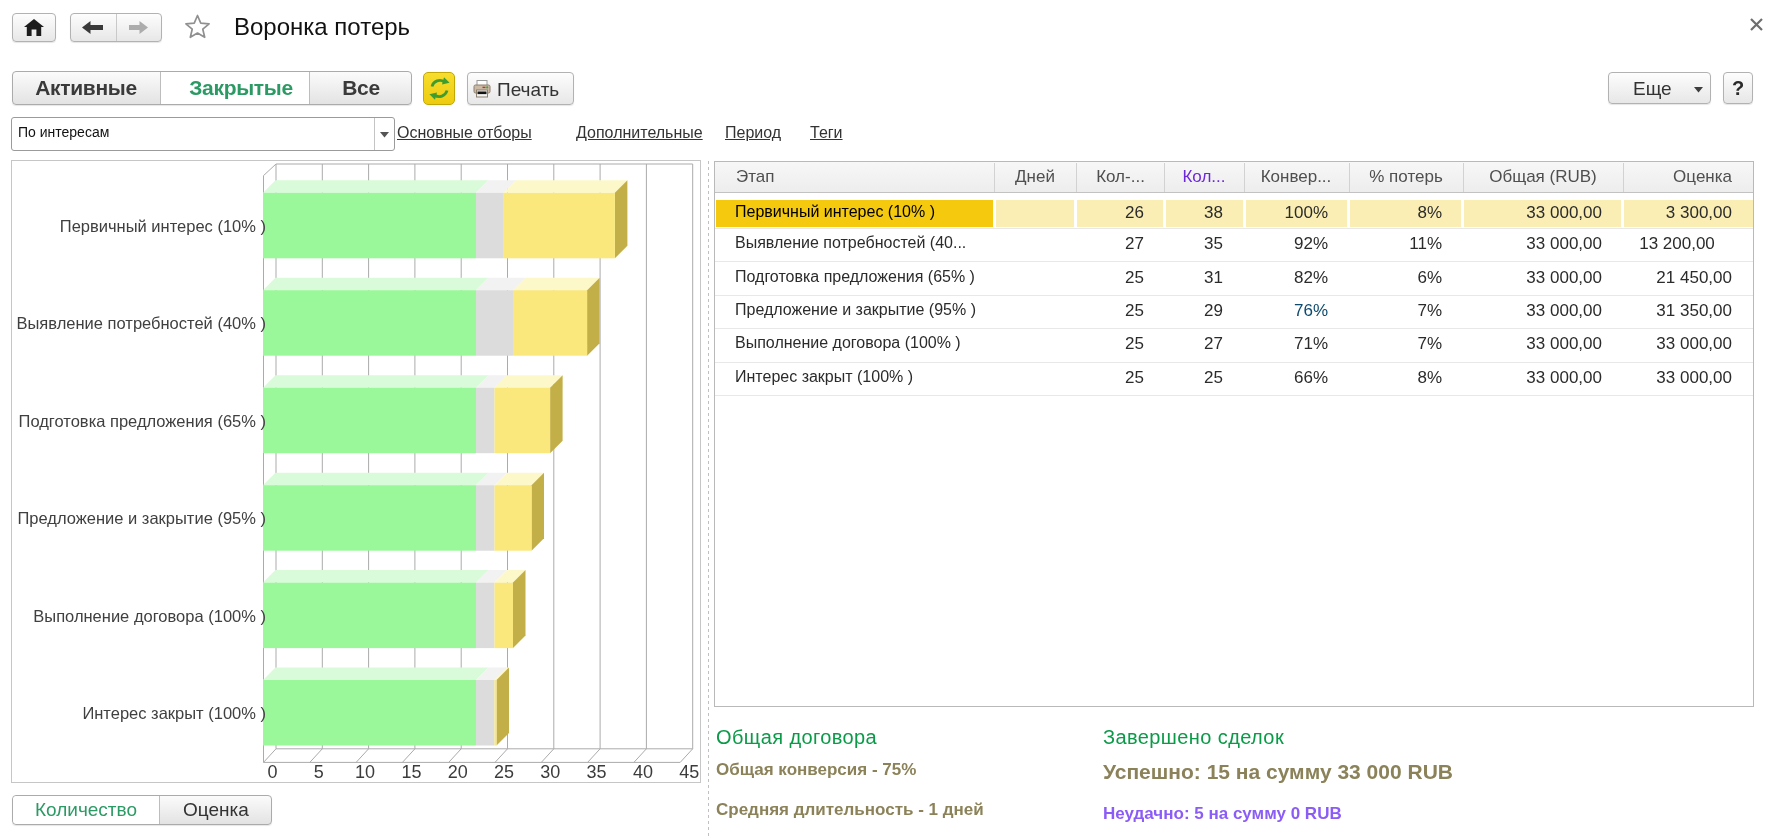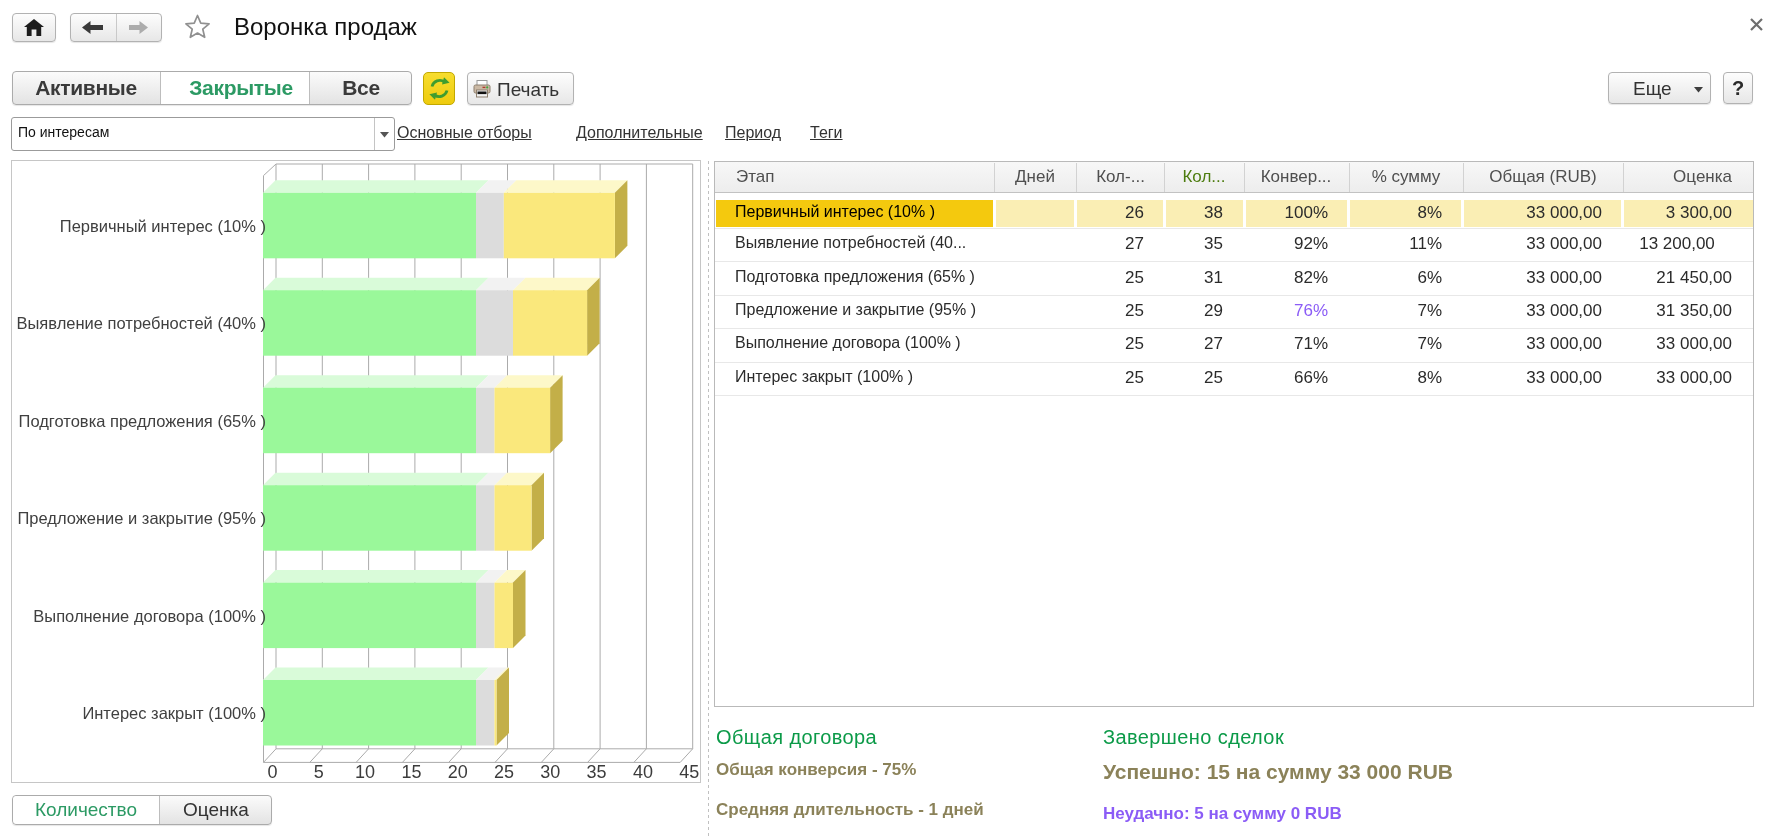--- a/index.html
+++ b/index.html
@@ -19,21 +19,21 @@
 <div class="abs" style="left:116px;top:14px;width:1px;height:27px;background:#c9c9c9"></div>
 <svg class="abs" style="left:82px;top:21px" width="21" height="13" viewBox="0 0 21 13">
  <path d="M8.5 0 L8.5 4 L21 4 L21 9 L8.5 9 L8.5 13 L0 6.5 Z" fill="#3a3a3a"></path>
 </svg>
 <svg class="abs" style="left:129px;top:21px" width="19" height="13" viewBox="0 0 19 13">
  <path d="M10.5 0 L10.5 4 L0 4 L0 9 L10.5 9 L10.5 13 L19 6.5 Z" fill="#acacac"></path>
 </svg>
 <svg class="abs" style="left:184px;top:13px" width="27" height="27" viewBox="0 0 24 24">
  <path d="M12 2.2 L14.9 9.0 L22.3 9.6 L16.7 14.4 L18.4 21.6 L12 17.8 L5.6 21.6 L7.3 14.4 L1.7 9.6 L9.1 9.0 Z" fill="#fff" stroke="#909090" stroke-width="1.5" stroke-linejoin="round"></path>
 </svg>
-<div class="abs" style="left:234px;top:13px;font-size:24px;color:#111">Воронка продаж</div>
+<div class="abs" style="left:234px;top:13px;font-size:24px;color:#111">Воронка потерь</div>
 <svg class="abs" style="left:1750px;top:18px" width="13" height="13" viewBox="0 0 13 13">
  <path d="M1 1 L12 12 M12 1 L1 12" stroke="#6e6e6e" stroke-width="2.2"></path>
 </svg>
 
 <div class="abs" style="left:12px;top:71px;width:400px;height:34px;border:1px solid #ababab;border-radius:4px;background:linear-gradient(#fbfbfb,#e3e3e3);box-shadow:0 1px 1px rgba(0,0,0,0.10)"></div>
 <div class="seg" style="left:160px;top:72px;width:150px;height:32px;background:#fff;border-left:1px solid #bdbdbd;border-right:1px solid #bdbdbd"></div>
 <div class="seg" style="left:12px;top:71px;width:148px;height:34px;font-size:21px;font-weight:bold;letter-spacing:-0.3px;color:#3a3a3a">Активные</div>
 <div class="seg" style="left:166px;top:71px;width:150px;height:34px;font-size:21px;font-weight:bold;letter-spacing:-0.3px;color:#2c9a64">Закрытые</div>
 <div class="seg" style="left:310px;top:71px;width:102px;height:34px;font-size:21px;font-weight:bold;letter-spacing:-0.3px;color:#3a3a3a">Все</div>
 
@@ -174,23 +174,23 @@
 <div class="abs" style="left:994.0px;top:163px;width:1px;height:29px;background:#d2d2d2"></div>
 <div class="abs" style="left:1075.6px;top:163px;width:1px;height:29px;background:#d2d2d2"></div>
 <div class="abs" style="left:1164.3px;top:163px;width:1px;height:29px;background:#d2d2d2"></div>
 <div class="abs" style="left:1244.2px;top:163px;width:1px;height:29px;background:#d2d2d2"></div>
 <div class="abs" style="left:1348.7px;top:163px;width:1px;height:29px;background:#d2d2d2"></div>
 <div class="abs" style="left:1462.8px;top:163px;width:1px;height:29px;background:#d2d2d2"></div>
 <div class="abs" style="left:1622.5px;top:163px;width:1px;height:29px;background:#d2d2d2"></div>
 <div class="abs" style="left:736px;top:167px;font-size:17px;color:#4f4f4f">Этап</div>
 <div class="abs" style="left:994px;top:167px;width:82px;text-align:center;font-size:17px;color:#4f4f4f">Дней</div>
 <div class="abs" style="left:1076px;top:167px;width:89px;text-align:center;font-size:17px;color:#4f4f4f">Кол-...</div>
-<div class="abs" style="left:1164px;top:167px;width:80px;text-align:center;font-size:17px;color:#4d7c0f">Кол...</div>
+<div class="abs" style="left:1164px;top:167px;width:80px;text-align:center;font-size:17px;color:#6d28d9">Кол...</div>
 <div class="abs" style="left:1244px;top:167px;width:104px;text-align:center;font-size:17px;color:#4f4f4f">Конвер...</div>
-<div class="abs" style="left:1349px;top:167px;width:114px;text-align:center;font-size:17px;color:#4f4f4f">% сумму</div>
+<div class="abs" style="left:1349px;top:167px;width:114px;text-align:center;font-size:17px;color:#4f4f4f">% потерь</div>
 <div class="abs" style="left:1463px;top:167px;width:160px;text-align:center;font-size:17px;color:#4f4f4f">Общая (RUB)</div>
 <div class="abs" style="left:1622px;top:167px;width:110px;text-align:right;font-size:17px;color:#4f4f4f">Оценка</div>
 <div class="abs" style="left:716px;top:199.5px;width:277px;height:27.5px;background:#f4c90e"></div>
 <div class="abs" style="left:995.5px;top:199.5px;width:78.5px;height:27.5px;background:#faeeb4"></div>
 <div class="abs" style="left:1077px;top:199.5px;width:85.8px;height:27.5px;background:#faeeb4"></div>
 <div class="abs" style="left:1166px;top:199.5px;width:76.7px;height:27.5px;background:#faeeb4"></div>
 <div class="abs" style="left:1245.7px;top:199.5px;width:101.5px;height:27.5px;background:#faeeb4"></div>
 <div class="abs" style="left:1350.2px;top:199.5px;width:111.1px;height:27.5px;background:#faeeb4"></div>
 <div class="abs" style="left:1464.3px;top:199.5px;width:156.7px;height:27.5px;background:#faeeb4"></div>
 <div class="abs" style="left:1624px;top:199.5px;width:128.5px;height:27.5px;background:#faeeb4"></div>
@@ -217,21 +217,21 @@
 <div class="abs" style="left:735px;top:267.6px;font-size:16px;color:#2b2b2b;white-space:nowrap">Подготовка предложения (65% )</div>
 <div class="abs" style="left:1076px;top:267.6px;width:68px;text-align:right;font-size:17px;color:#2b2b2b">25</div>
 <div class="abs" style="left:1164px;top:267.6px;width:59px;text-align:right;font-size:17px;color:#2b2b2b">31</div>
 <div class="abs" style="left:1244px;top:267.6px;width:84px;text-align:right;font-size:17px;color:#2b2b2b">82%</div>
 <div class="abs" style="left:1349px;top:267.6px;width:93px;text-align:right;font-size:17px;color:#2b2b2b">6%</div>
 <div class="abs" style="left:1463px;top:267.6px;width:139px;text-align:right;font-size:17px;color:#2b2b2b">33 000,00</div>
 <div class="abs" style="left:1622px;top:267.6px;width:110px;text-align:right;font-size:17px;color:#2b2b2b">21 450,00</div>
 <div class="abs" style="left:735px;top:301.0px;font-size:16px;color:#2b2b2b;white-space:nowrap">Предложение и закрытие (95% )</div>
 <div class="abs" style="left:1076px;top:301.0px;width:68px;text-align:right;font-size:17px;color:#2b2b2b">25</div>
 <div class="abs" style="left:1164px;top:301.0px;width:59px;text-align:right;font-size:17px;color:#2b2b2b">29</div>
-<div class="abs" style="left:1244px;top:301.0px;width:84px;text-align:right;font-size:17px;color:#8b5cf6">76%</div>
+<div class="abs" style="left:1244px;top:301.0px;width:84px;text-align:right;font-size:17px;color:#0c4a6e">76%</div>
 <div class="abs" style="left:1349px;top:301.0px;width:93px;text-align:right;font-size:17px;color:#2b2b2b">7%</div>
 <div class="abs" style="left:1463px;top:301.0px;width:139px;text-align:right;font-size:17px;color:#2b2b2b">33 000,00</div>
 <div class="abs" style="left:1622px;top:301.0px;width:110px;text-align:right;font-size:17px;color:#2b2b2b">31 350,00</div>
 <div class="abs" style="left:735px;top:334.4px;font-size:16px;color:#2b2b2b;white-space:nowrap">Выполнение договора (100% )</div>
 <div class="abs" style="left:1076px;top:334.4px;width:68px;text-align:right;font-size:17px;color:#2b2b2b">25</div>
 <div class="abs" style="left:1164px;top:334.4px;width:59px;text-align:right;font-size:17px;color:#2b2b2b">27</div>
 <div class="abs" style="left:1244px;top:334.4px;width:84px;text-align:right;font-size:17px;color:#2b2b2b">71%</div>
 <div class="abs" style="left:1349px;top:334.4px;width:93px;text-align:right;font-size:17px;color:#2b2b2b">7%</div>
 <div class="abs" style="left:1463px;top:334.4px;width:139px;text-align:right;font-size:17px;color:#2b2b2b">33 000,00</div>
 <div class="abs" style="left:1622px;top:334.4px;width:110px;text-align:right;font-size:17px;color:#2b2b2b">33 000,00</div>

